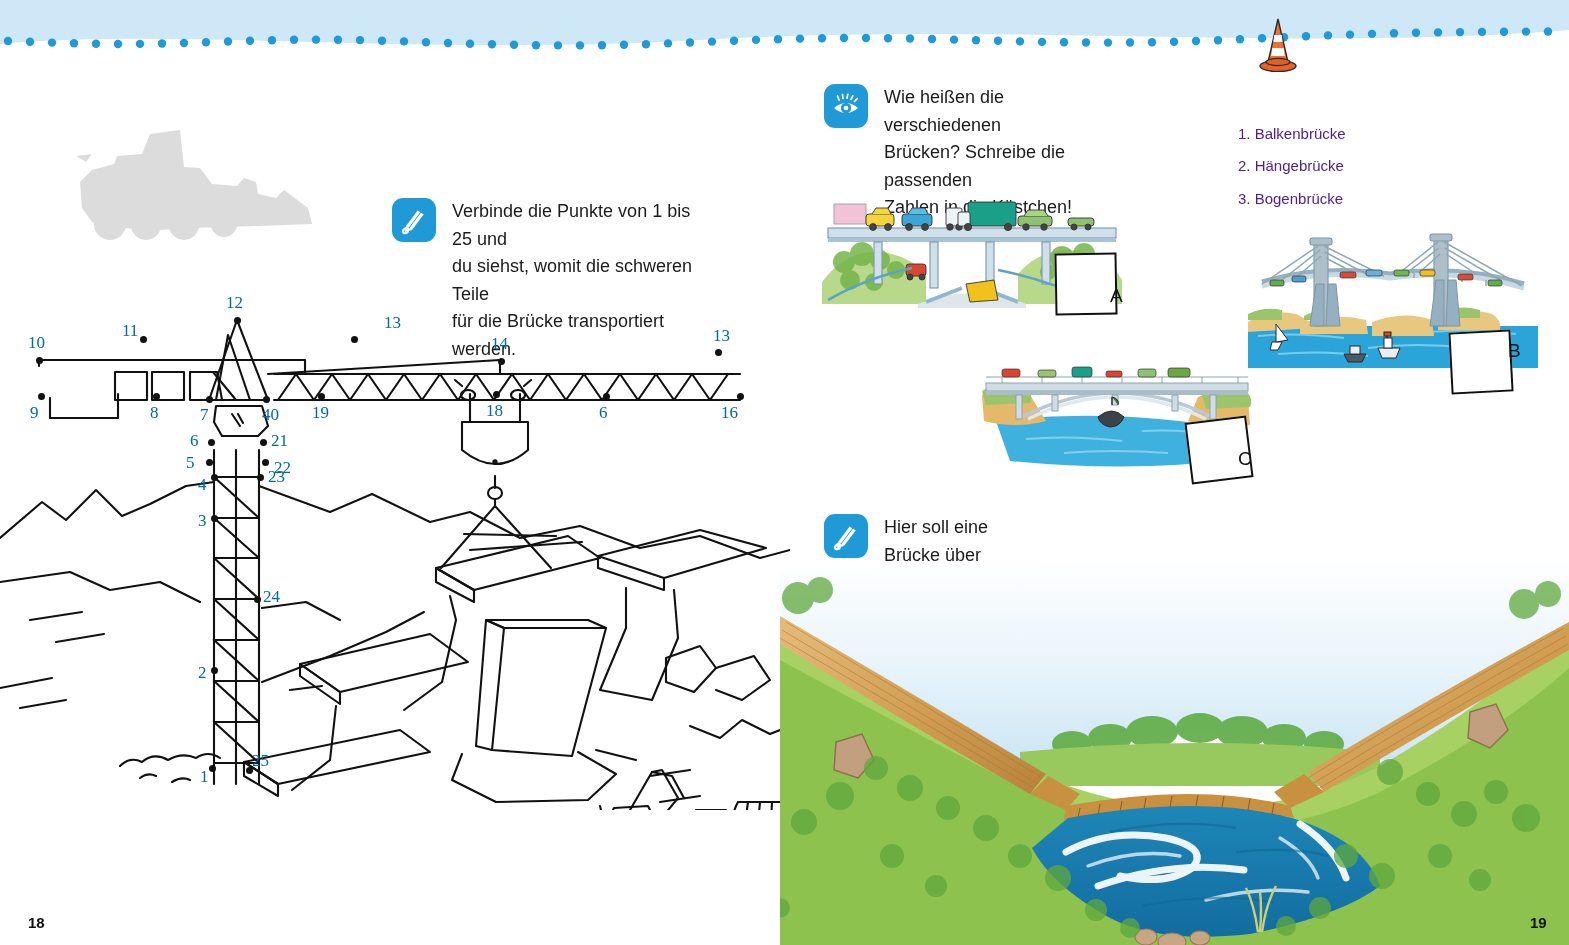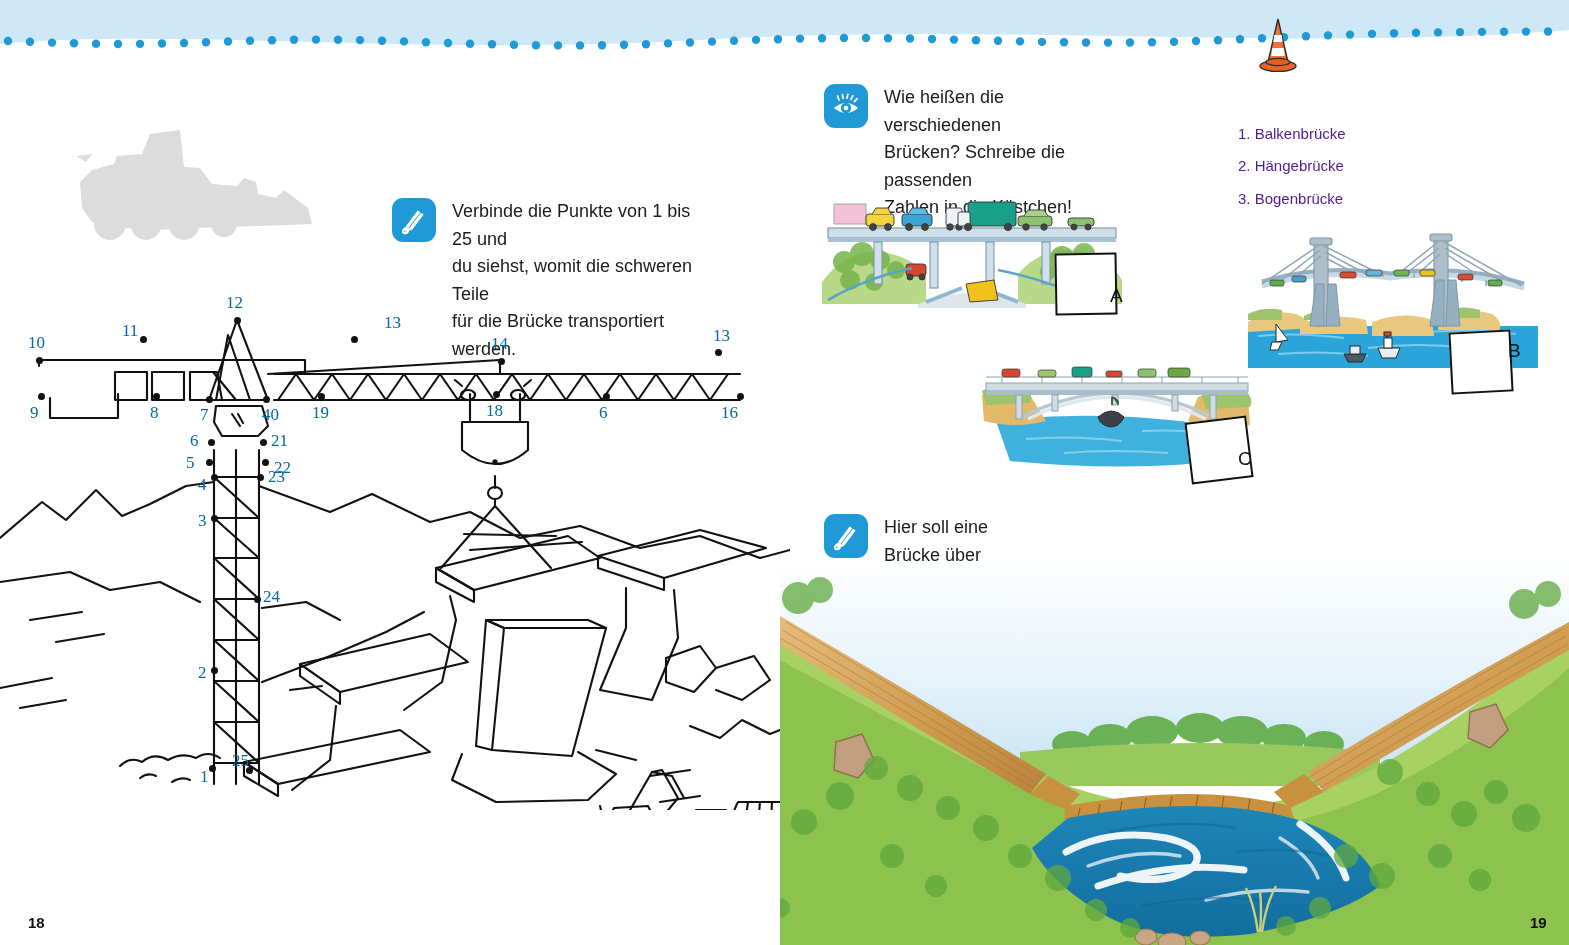--- a/index.html
+++ b/index.html
@@ -300,21 +300,21 @@
         <div class="num" style="left: 262px; top: 115px;">40</div>
         <div class="dot" style="left: 259.5px; top: 148.5px;"></div>
         <div class="num" style="left: 271px; top: 141px;">21</div>
         <div class="dot" style="left: 261.5px; top: 168.5px;"></div>
         <div class="num" style="left: 274px; top: 168px;">22</div>
         <div class="dot" style="left: 256.5px; top: 183.5px;"></div>
         <div class="num" style="left: 268px; top: 177px;">23</div>
         <div class="dot" style="left: 253.5px; top: 305.5px;"></div>
         <div class="num" style="left: 263px; top: 297px;">24</div>
         <div class="dot" style="left: 245.5px; top: 476.5px;"></div>
-        <div class="num" style="left: 232px; top: 461px;">25</div>
+        <div class="num" style="left: 252px; top: 461px;">25</div>
       </div>
   </div>
 
   <div class="pgno" style="left:28px;">18</div>
 
   <div class="instr" style="left:824px;top:84px;width:250px;">
     <div class="ic">
       <svg width="30" height="30" viewBox="0 0 30 30">
         <path d="M3,17 Q15,7 27,17 Q15,27 3,17 Z" fill="#fff"></path>
         <circle cx="15" cy="17" r="5.2" fill="#1f9ad6"></circle>

